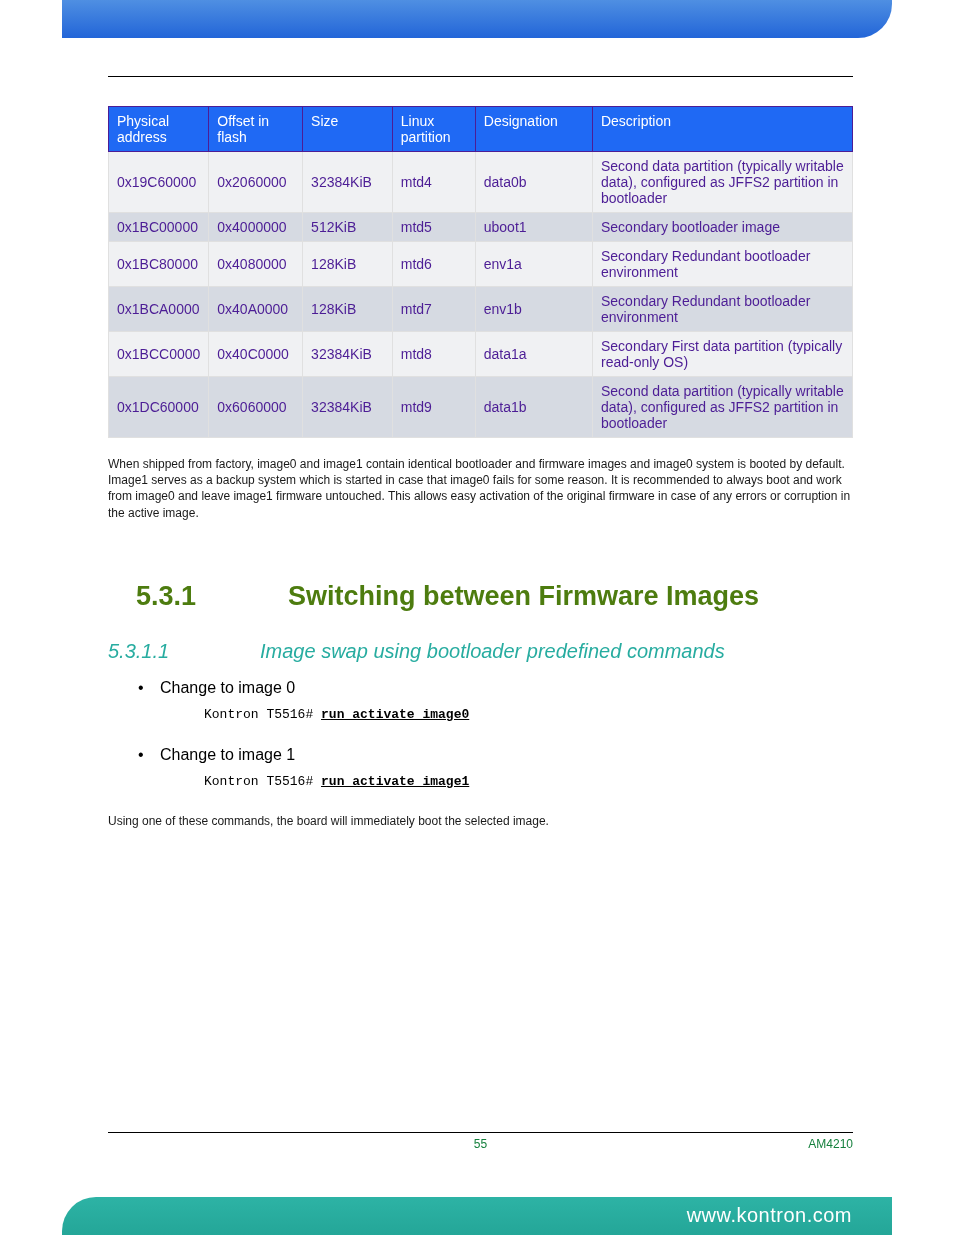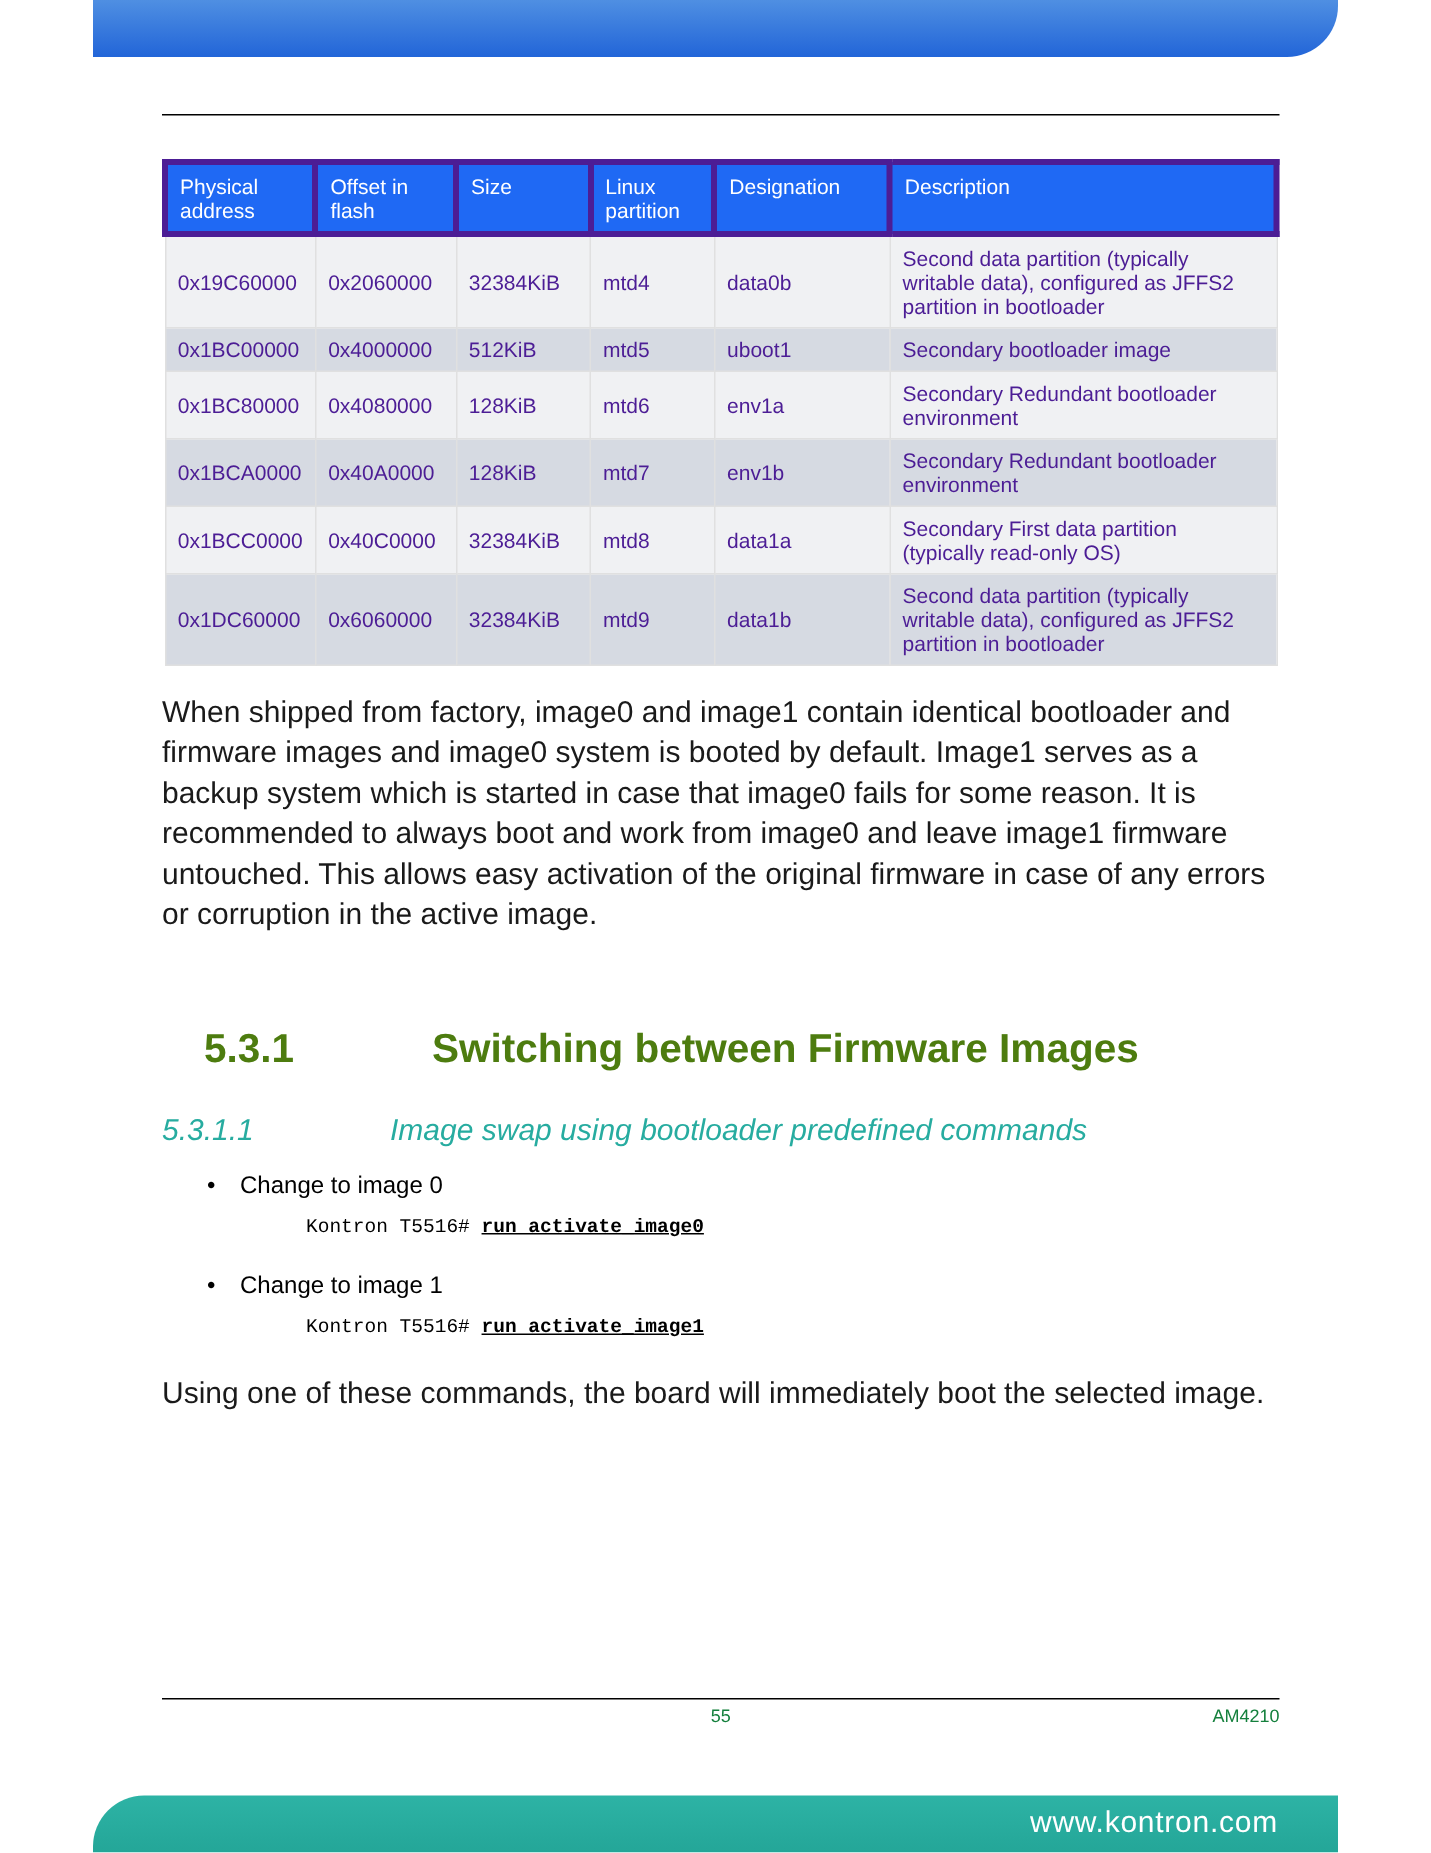--- a/index.html
+++ b/index.html
@@ -8,35 +8,35 @@
   .top-banner {
     position: absolute; top: 0; left: 62px; width: 830px; height: 38px;
     background: linear-gradient(to bottom, #4f8fe2, #2265d8);
     border-bottom-right-radius: 34px;
   }
   .hr-top { position: absolute; top: 76px; left: 108px; width: 745px; height: 1px; background: #000; }
   .content { position: absolute; top: 106px; left: 108px; width: 745px; }
   table.flash { width: 100%; border-collapse: collapse; font-size: 14px; }
   table.flash th {
     background: #1f69f4; color: #fff; font-weight: 400; text-align: left;
-    padding: 6px 8px; border: 4px solid #4c1d95; vertical-align: top;
+    padding: 6px 8px; border: 1px solid #4c1d95; vertical-align: top;
   }
   table.flash td {
     padding: 6px 8px; border: 1px solid #e0e0e0; vertical-align: middle;
     font-size: 14px; color: #4c1d95;
   }
   table.flash tbody tr.odd  { background: #f0f1f3; }
   table.flash tbody tr.even { background: #d6dae2; }
   .col-pa  { width: 94px; }
   .col-off { width: 94px; }
   .col-sz  { width: 90px; }
   .col-lp  { width: 84px; }
   .col-des { width: 118px; }
   .col-desc{ width: 265px; }
-  .para { margin-top: 18px; font-size: 20px; line-height: 1.35; color: #1a1a1a; }
+  .para { margin-top: 18px; font-size: 12px; line-height: 1.35; color: #1a1a1a; }
   .h1 { margin-top: 60px; color: #4d7c0f; margin-left: 28px; }
   .h1 .num { font-size: 27px; font-weight: 700; display: inline-block; width: 152px; }
   .h1 .txt { font-size: 27px; font-weight: 700; }
   .h2 { margin-top: 28px; color: #27aca0; font-style: italic; }
   .h2 .num { font-size: 20px; display: inline-block; width: 152px; font-weight: 400; }
   .h2 .txt { font-size: 20px; font-weight: 400; }
   .bullet-list { margin: 16px 0 0 30px; font-size: 16px; }
   .bullet-list li { margin-bottom: 8px; list-style: none; position: relative; padding-left: 22px; }
   .bullet-list li::before { content: "•"; position: absolute; left: 0; top: 0; }
   .code-line { font-family: "Courier New", monospace; font-size: 13px; margin: 10px 0 24px 44px; }

